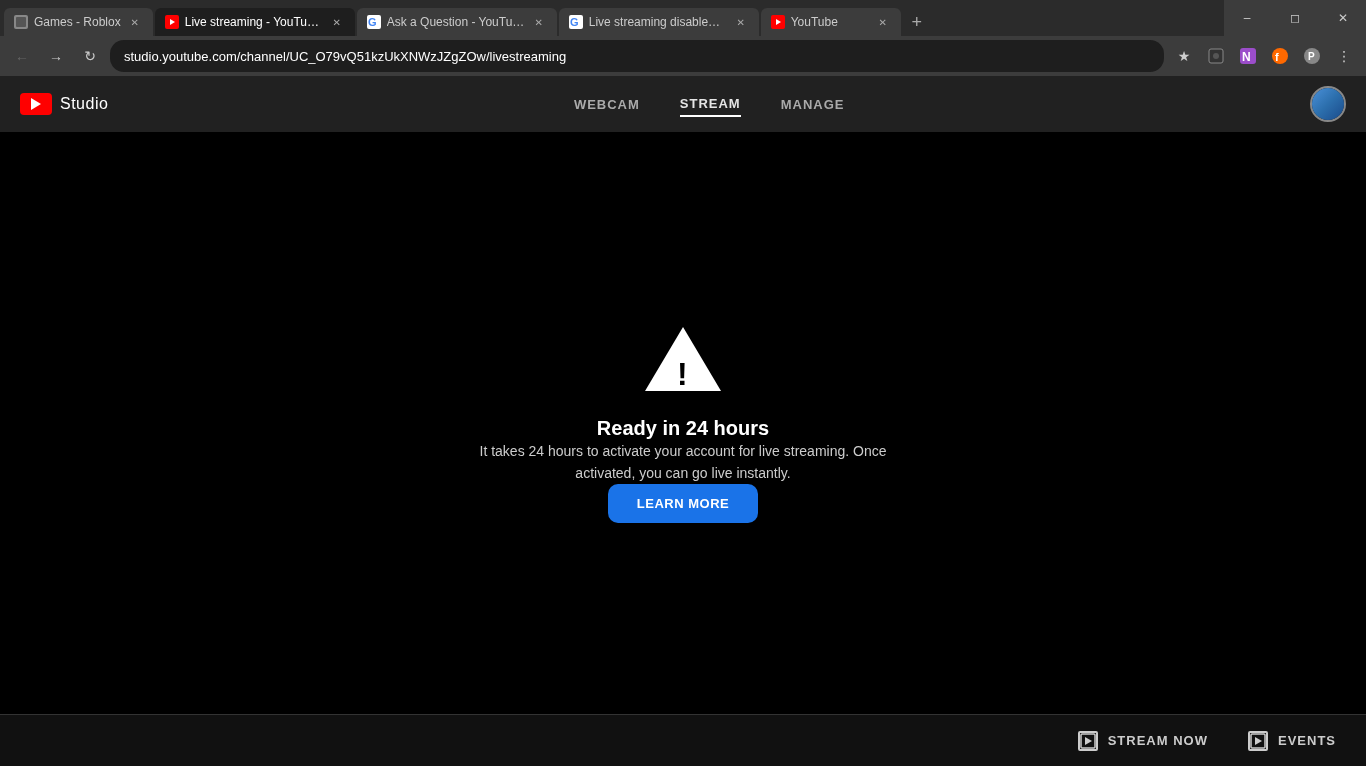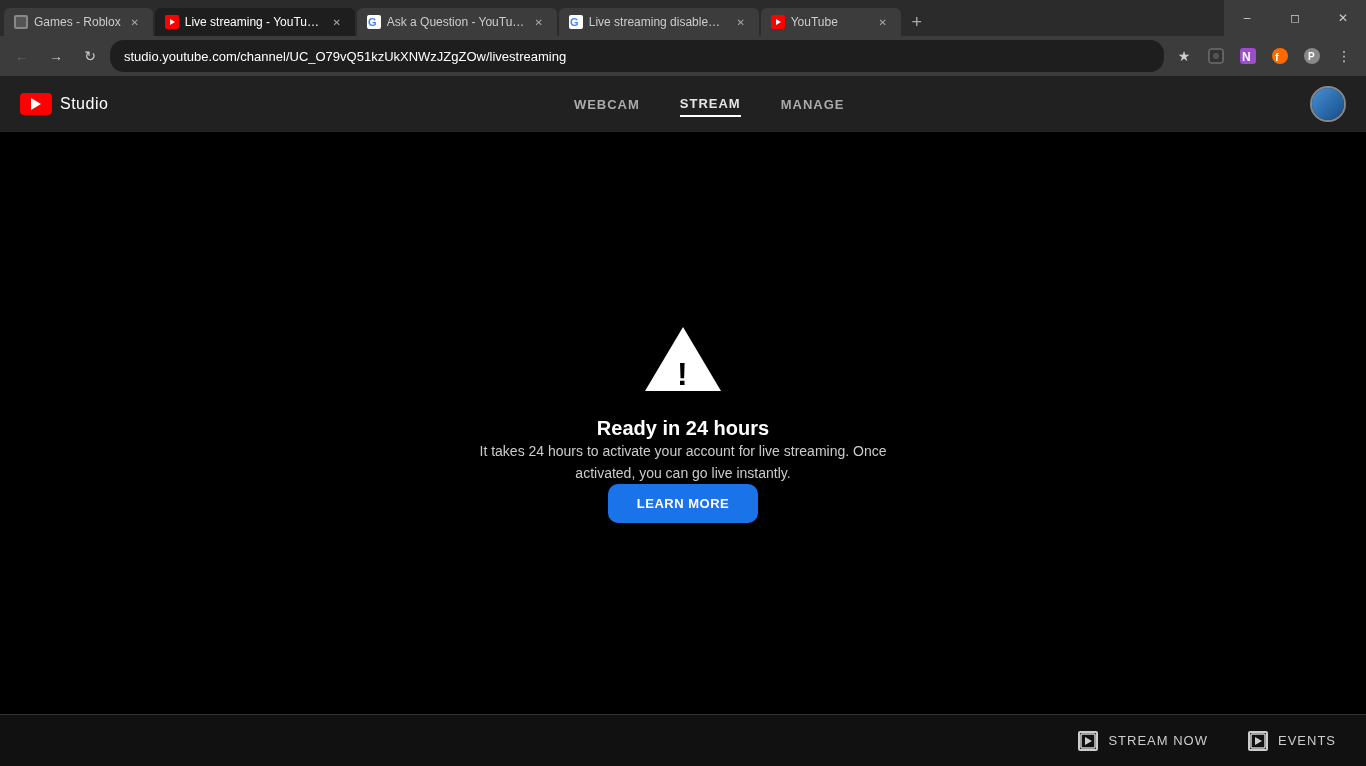--- a/index.html
+++ b/index.html
@@ -269,21 +269,21 @@
       padding: 0 30px;
       gap: 40px;
       border-top: 1px solid #333;
     }
     .bottom-action {
       display: flex;
       align-items: center;
       gap: 10px;
       color: #ccc;
       font-size: 13px;
-      font-weight: 400;
+      font-weight: 700;
       letter-spacing: 1px;
       cursor: pointer;
       text-transform: uppercase;
     }
     .bottom-action-icon {
       width: 20px;
       height: 20px;
       border: 2px solid #ccc;
       border-radius: 2px;
       position: relative;

